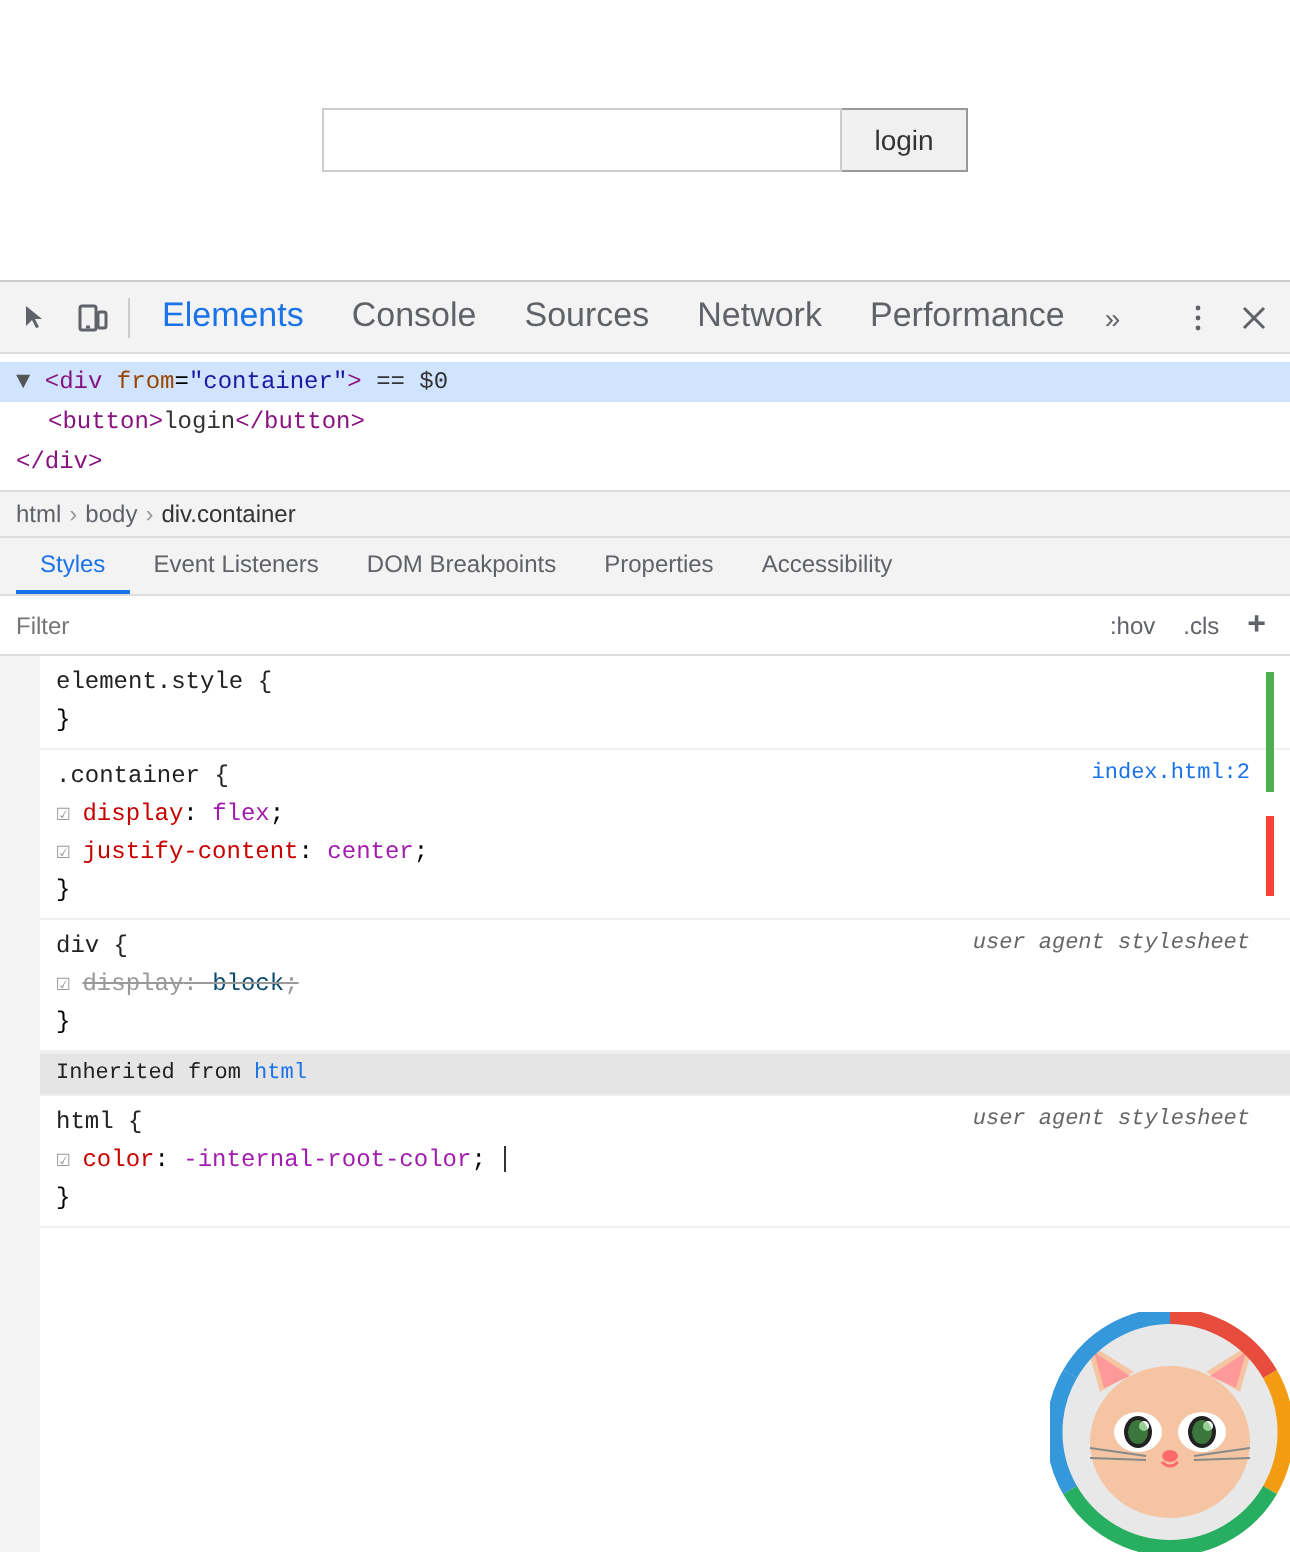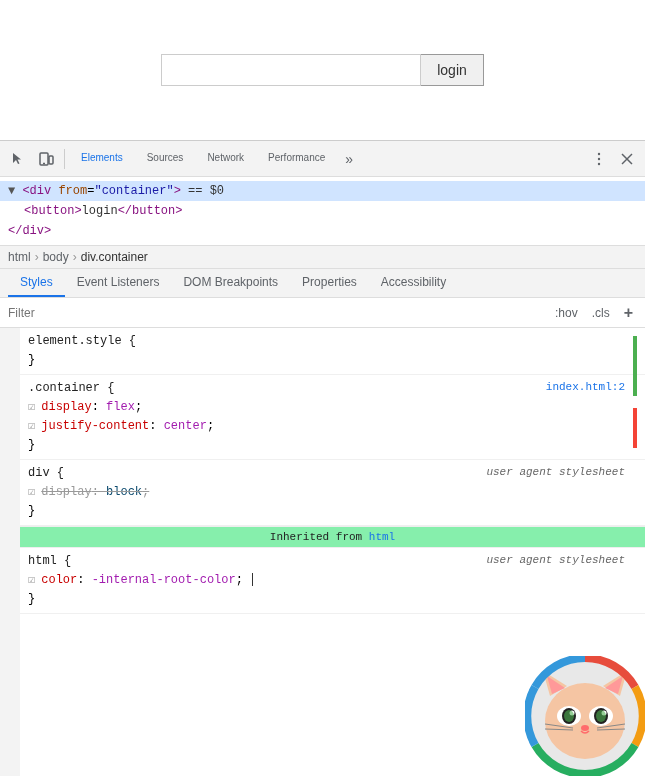--- a/index.html
+++ b/index.html
@@ -78,21 +78,21 @@
       width: 1px;
       height: 20px;
       background: #ccc;
       margin: 0 4px;
     }
     .toolbar-tab {
       padding: 0 12px;
       height: 52px;
       display: flex;
       align-items: center;
-      font-size: 10px;
+      font-size: 17px;
       color: #5f6368;
       cursor: pointer;
       border-bottom: 2px solid transparent;
       white-space: nowrap;
     }
     .toolbar-tab.active {
       color: #1a73e8;
       border-bottom: 2px solid #1a73e8;
     }
     .toolbar-more {
@@ -228,24 +228,23 @@
       font-size: 11px;
       cursor: pointer;
     }
     .prop-name { color: #c80000; }
     .prop-value { color: #a21caf; }
     .strikethrough { text-decoration: line-through; color: #999; }
     .inherited-label {
       padding: 4px 8px;
       font-size: 11px;
       color: #666;
-      background: #86efac;
+      background: #e5e5e5;
       border-top: 1px solid #eee;
       border-bottom: 1px solid #eee;
-      text-align: center;
     }
     .inherited-label span { color: #222; font-weight: 500; }
 
     
     .cat-icon-area {
       position: absolute;
       bottom: 0;
       right: 0;
       width: 120px;
       height: 120px;
@@ -284,20 +283,21 @@
     <div class="toolbar-icon" title="Device">
       <svg width="16" height="16" viewBox="0 0 16 16" fill="none">
         <rect x="2" y="2" width="8" height="12" rx="1" stroke="#5f6368" stroke-width="1.5" fill="none"></rect>
         <rect x="11" y="5" width="4" height="8" rx="1" stroke="#5f6368" stroke-width="1.5" fill="none"></rect>
         <line x1="5" y1="12.5" x2="7" y2="12.5" stroke="#5f6368" stroke-width="1.5"></line>
       </svg>
     </div>
     <div class="toolbar-sep"></div>
 
     <div class="toolbar-tab active">Elements</div>
+    <div class="toolbar-tab">Console</div>
     <div class="toolbar-tab">Sources</div>
     <div class="toolbar-tab">Network</div>
     <div class="toolbar-tab">Performance</div>
     <div class="toolbar-more">»</div>
 
     <div class="toolbar-end-icons">
       <div class="toolbar-icon">
         <svg width="16" height="16" viewBox="0 0 16 16" fill="#5f6368">
           <circle cx="8" cy="3" r="1.2"></circle>
             <circle cx="8" cy="8" r="1.2"></circle>

